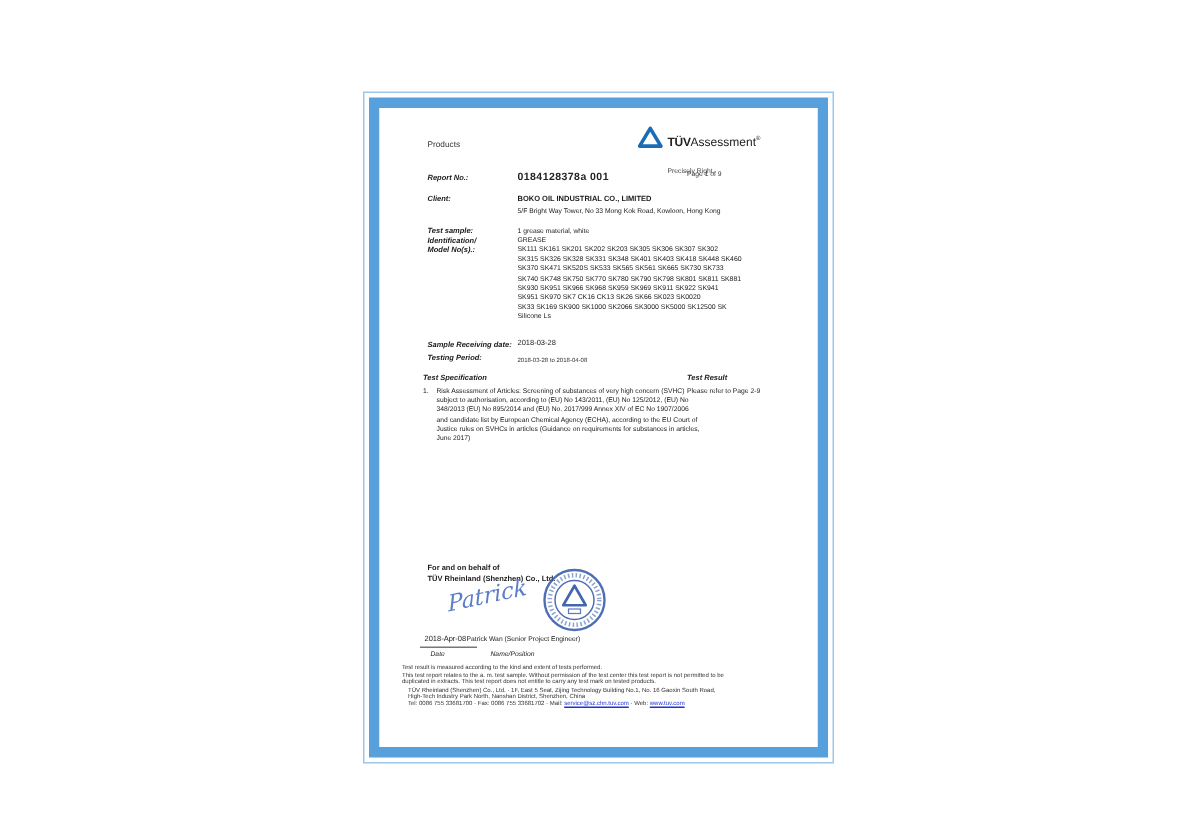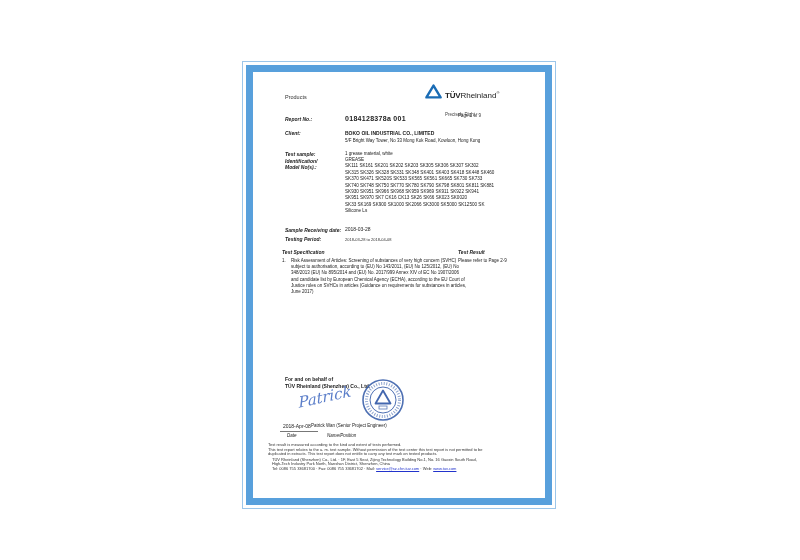--- a/index.html
+++ b/index.html
@@ -63,21 +63,21 @@
 
         <div class="abs products">Products</div>
 
         <div class="abs logo">
           <span>
             <svg width="17" height="15" viewBox="0 0 17 15">
               <path d="M8.5 1.6 L15.6 13.4 H1.4 Z" fill="none" stroke="#1a6cb5" stroke-width="2.4" stroke-linejoin="round"></path>
             </svg>
           </span>
           <span>
-            <span class="logo-text-line"><span class="logo-bold">TÜV</span><span>Rheinland</span><span class="logo-reg-mark">®</span></span><br>
+            <span class="logo-text-line"><span class="logo-bold">TÜV</span><span>Assessment</span><span class="logo-reg-mark">®</span></span><br>
             <span class="logo-tagline">Precisely Right.</span>
           </span>
         </div>
 
         <div class="abs page-indicator">Page 1 of 9</div>
 
         <div class="abs lbl" style="left:32px; top:44px;">Report No.:</div>
         <div class="abs report-no-value">0184128378a 001</div>
 
         <div class="abs lbl" style="left:32px; top:58px;">Client:</div>

